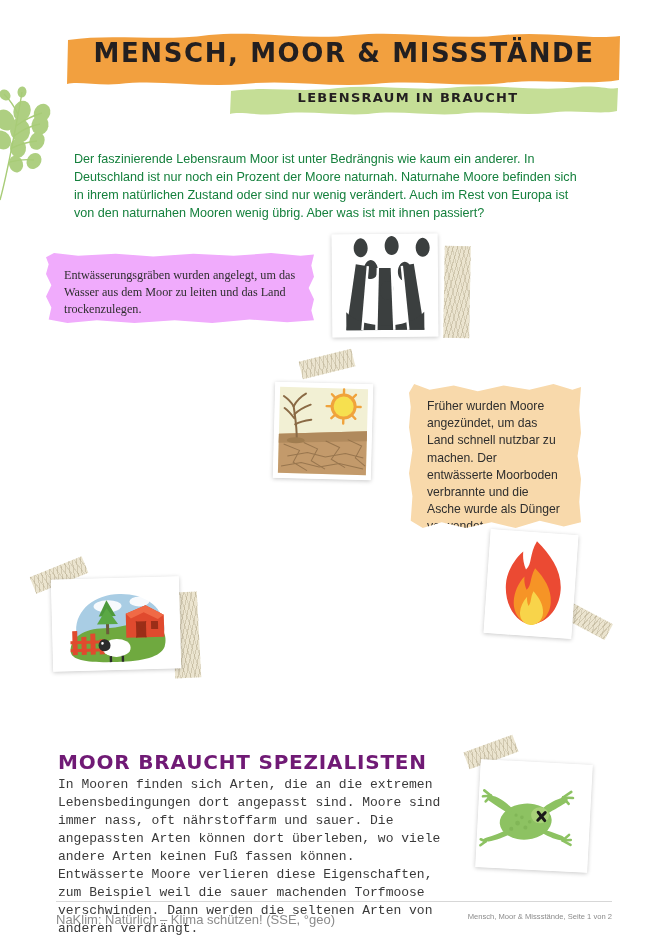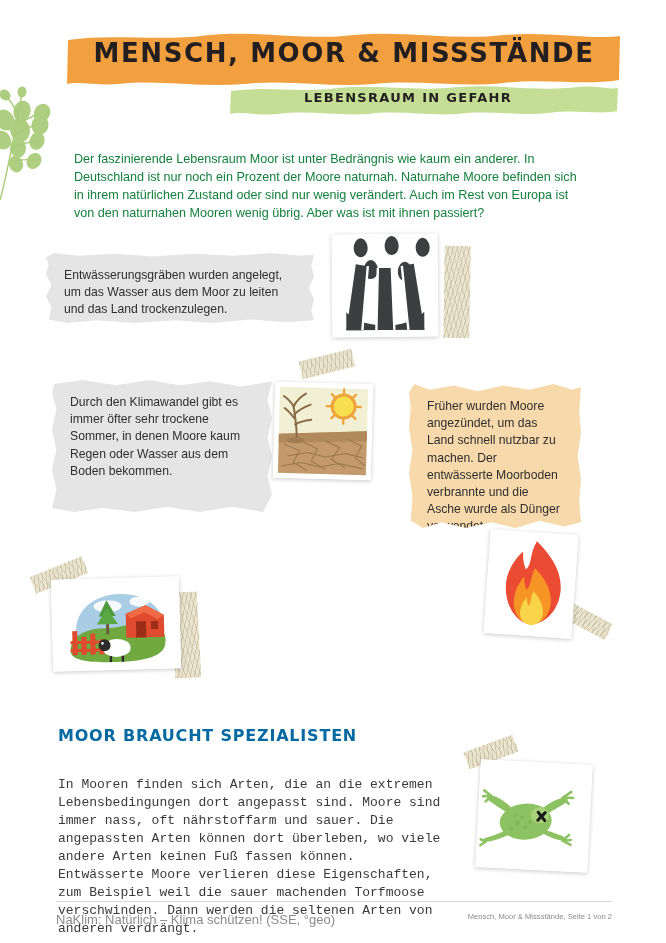--- a/index.html
+++ b/index.html
@@ -83,21 +83,21 @@
   }
 
   
   .note {
     position: absolute;
     font-size: 12.2px;
     line-height: 17.2px;
     color: #2e2e2e;
     padding: 14px 18px;
   }
-  .note-green { background: #e5e5e5; }
+  .note-green { background: #f0abfc; font-family: Liberation Serif, serif; }
   .note-orange { background: #f8d9ab; }
 
   
   .ragged-a {
     clip-path: polygon(0% 6%, 3% 0%, 12% 4%, 26% 1%, 40% 5%, 55% 1%, 70% 4%,
       84% 0%, 95% 4%, 100% 2%, 99% 18%, 100% 34%, 98% 50%, 100% 66%, 99% 82%,
       100% 96%, 90% 99%, 76% 95%, 62% 100%, 48% 96%, 33% 100%, 19% 96%,
       8% 100%, 1% 95%, 2% 78%, 0% 62%, 2% 46%, 0% 30%, 1% 16%);
   }
   .ragged-b {
@@ -126,26 +126,26 @@
     position: absolute;
     background: #ffffff;
     box-shadow: 0 1px 4px rgba(0,0,0,0.22);
     overflow: hidden;
   }
 
   
   .sec-head {
     position: absolute;
     left: 58px;
-    top: 726px;
+    top: 750px;
     font-family: "DejaVu Sans", sans-serif;
-    font-size: 16px;
+    font-size: 20px;
     font-weight: bold;
     letter-spacing: 0.8px;
-    color: #0369a1;
+    color: #701a75;
   }
   .sec-body {
     position: absolute;
     left: 58px;
     top: 776px;
     width: 390px;
     font-size: 13px;
     line-height: 18px;
     color: #3a3a3a;
     font-family: Liberation Mono, monospace;
@@ -217,21 +217,21 @@
 
   <div class="banner-orange">
     <svg width="560" height="56" viewBox="0 0 560 56" preserveAspectRatio="none">
       <path d="M4,8 C50,1 95,10 145,3 C195,-2 240,9 290,3 C340,-2 390,9 440,3
                C485,-1 525,8 556,4 L555,48 C520,54 480,46 440,51 C395,56 355,47 310,52
                C265,56 225,47 180,52 C135,56 95,47 55,52 C35,54 14,49 3,52 Z" fill="#F2A03F"></path>
     </svg>
   </div>
 
   <div class="title-main">MENSCH, MOOR &amp; MISSSTÄNDE</div>
-  <div class="title-sub">LEBENSRAUM IN GEFAHR</div>
+  <div class="title-sub">LEBENSRAUM IN BRAUCHT</div>
 
   <div class="intro">Der faszinierende Lebensraum Moor ist unter Bedrängnis wie kaum ein anderer. In Deutschland ist nur noch ein Prozent der Moore naturnah. Naturnahe Moore befinden sich in ihrem natürlichen Zustand oder sind nur wenig verändert. Auch im Rest von Europa ist von den naturnahen Mooren wenig übrig. Aber was ist mit ihnen passiert?</div>
 
   <div class="note note-green ragged-a" style="left:46px; top:253px; width:268px; height:70px;">
     <span>Entwässerungsgräben wurden angelegt, um das Wasser aus dem Moor zu leiten und das Land trockenzulegen.</span>
   </div>
 
   <div class="tape" style="left:444px; top:246px; width:26px; height:92px; transform:rotate(1deg);"></div>
 
   <div class="photo" style="left:332px; top:234px; width:106px; height:103px; transform:rotate(-0.5deg);">
@@ -251,23 +251,20 @@
       </g>
       <g stroke="#ffffff" stroke-width="2.4" fill="none">
         <path d="M36 32 L30 96"></path>
         <path d="M70 32 L76 96"></path>
         <path d="M46 34 L44 96"></path>
         <path d="M60 34 L62 96"></path>
       </g>
     </svg>
   </div>
 
-  <div class="note note-green ragged-b" style="left:52px; top:380px; width:220px; height:132px;">
-    <span>Durch den Klimawandel gibt es immer öfter sehr trockene Sommer, in denen Moore kaum Regen oder Wasser aus dem Boden bekommen.</span>
-  </div>
 
   <div class="tape" style="left:300px; top:355px; width:54px; height:18px; transform:rotate(-14deg);"></div>
 
   <div class="photo" style="left:274px; top:383px; width:98px; height:96px; transform:rotate(1.5deg);">
     <svg width="98" height="96" viewBox="0 0 98 96">
       <rect width="98" height="96" fill="#ffffff"></rect>
       <rect x="5" y="5" width="88" height="86" fill="#f2f0d4"></rect>
       <circle cx="69" cy="23" r="13" fill="#f0a33c"></circle>
       <circle cx="69" cy="23" r="10" fill="#f6e04f"></circle>
       <g stroke="#f0a33c" stroke-width="2.4" stroke-linecap="round">

